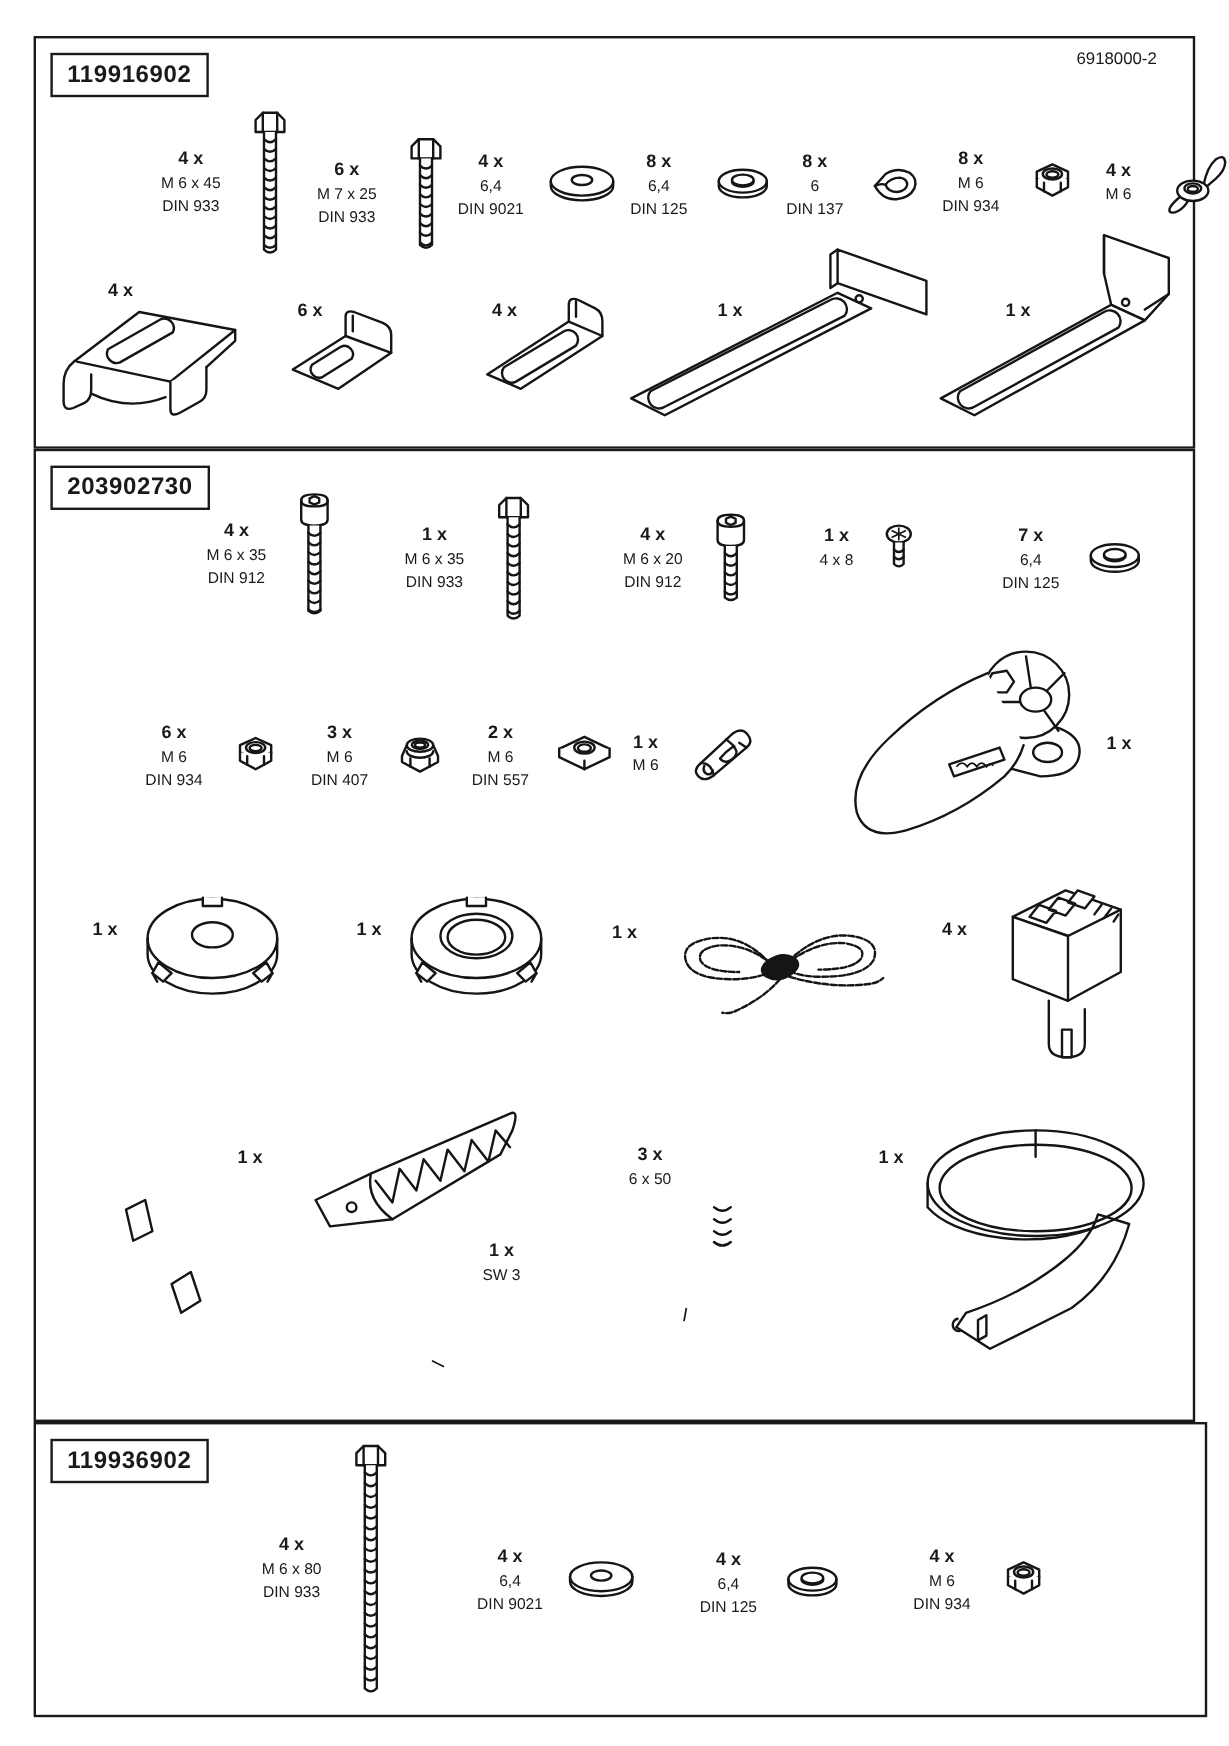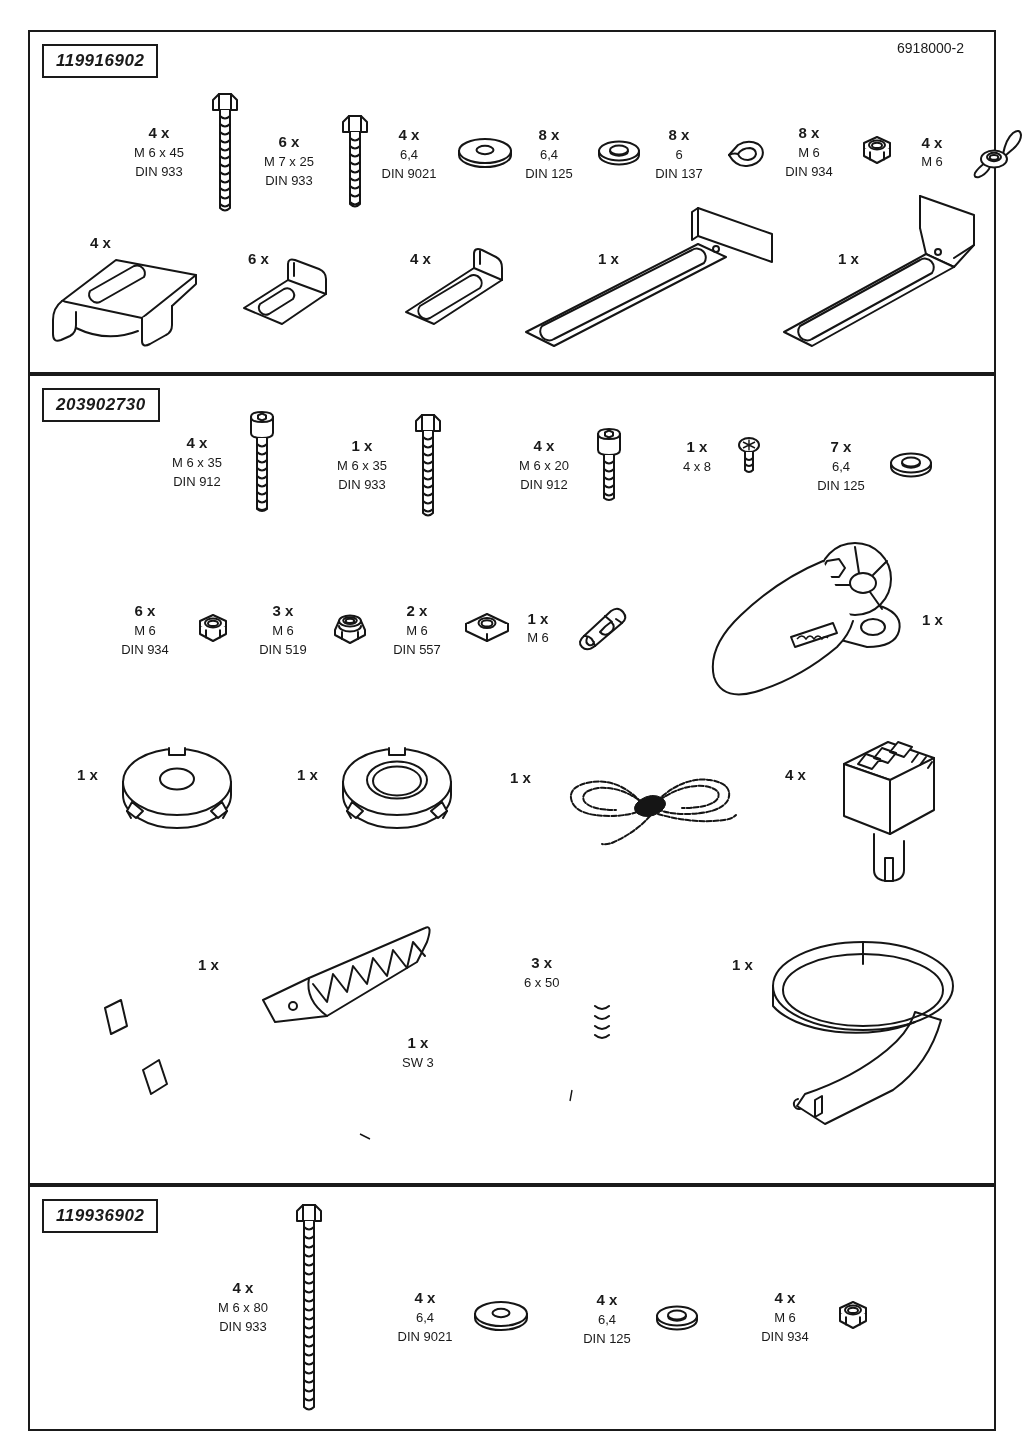--- a/index.html
+++ b/index.html
@@ -1,18 +1,18 @@
 <!DOCTYPE html>
 <html><head>
 <meta charset="utf-8">
 <style>
   html,body{margin:0;padding:0;background:#fff;}
   body{width:1024px;height:1455px;position:relative;font-family:"Liberation Sans",sans-serif;color:#1a1a1a;}
   .box{position:absolute;left:28px;width:964px;border:2px solid #1a1a1a;background:#fff;}
-  .secbox{position:absolute;left:12px;top:12px;border:2px solid #1a1a1a;padding:5px 12px;font-size:17px;font-weight:bold;letter-spacing:.5px;font-style:italic;}
+  .secbox{position:absolute;left:12px;top:12px;border:2px solid #1a1a1a;padding:5px 12px;font-size:20px;font-weight:bold;letter-spacing:.5px;}
   .docnum{position:absolute;right:30px;top:8px;font-size:14px;}
   .item{position:absolute;display:flex;align-items:center;gap:10px;}
   .lbl{width:74px;text-align:center;line-height:1.45;}
   .albl{position:absolute;text-align:center;line-height:1.45;}
   .qty{font-size:15px;font-weight:bold;}
   .spec{font-size:13px;}
   .aic{position:absolute;}
   .ln{fill:#fff;stroke:#151515;stroke-width:2;stroke-linejoin:round;stroke-linecap:round;}
   .nf{fill:none;stroke:#151515;stroke-width:2;stroke-linejoin:round;stroke-linecap:round;}
   .thin{fill:none;stroke:#151515;stroke-width:1.4;}
@@ -264,21 +264,21 @@
       <div class="spec">4 x 8</div>
     </div>
     <svg width="26" height="40" viewBox="0 0 26 40">
       <ellipse class="ln" cx="13" cy="9" rx="10" ry="7"></ellipse>
       <path class="thin" d="M13 3.5 V14.5 M7 6 L19 12 M19 6 L7 12"></path>
       <path class="ln" d="M9 16 V34 Q13 38 17 34 V16"></path>
       <path class="nf" d="M9 22q4 4 8 0M9 28q4 4 8 0"></path>
     </svg>
   </div>
 
-  <div class="item" style="left:774px;top:60px;">
+  <div class="item" style="left:792px;top:60px;">
     <div class="lbl">
       <div class="qty">7 x</div>
       <div class="spec">6,4</div>
       <div class="spec">DIN 125</div>
     </div>
     <svg width="46" height="30">
         <use href="#sym-washer"></use>
       </svg>
   </div>
 
@@ -290,21 +290,21 @@
     </div>
     <svg width="42" height="36">
         <use href="#sym-hexnut"></use>
       </svg>
   </div>
 
   <div class="item" style="left:216px;top:224px;">
     <div class="lbl">
       <div class="qty">3 x</div>
       <div class="spec">M 6</div>
-      <div class="spec">DIN 519</div>
+      <div class="spec">DIN 407</div>
     </div>
     <svg width="40" height="36" viewBox="0 0 40 36">
       <path class="ln" d="M9 9 L5 18 V23 L20 31 L35 23 V18 L31 9"></path>
       <path class="nf" d="M12 20 V27 M28 20 V27 M9 14 A11 5.5 0 0 0 31 14"></path>
       <ellipse class="ln" cx="20" cy="9" rx="11" ry="5.5"></ellipse>
       <ellipse class="ln" cx="20" cy="8.6" rx="6.8" ry="3.4"></ellipse>
       <ellipse class="nf" cx="20" cy="8.9" rx="4.2" ry="2.1"></ellipse>
     </svg>
   </div>
 
@@ -446,21 +446,21 @@
     <path class="ln" d="M178 92 Q166 136 130 162 L62 196 L34 178 L42 166 Q90 150 124 122 Q146 104 152 84 Z"></path>
     <ellipse class="nf" stroke-width="6" cx="100" cy="58" rx="90" ry="44"></ellipse>
     <ellipse class="nf" cx="100" cy="62" rx="80" ry="36"></ellipse>
     <path class="nf" d="M10 58 V78 A90 44 0 0 0 152 94"></path>
     <path class="nf" d="M100 14 V36"></path>
     <path class="ln" d="M52 172 l7 -4 v17 l-7 4 Z"></path>
     <path class="nf" d="M37 181 a5 5 0 0 1 -2 -10"></path>
   </svg>
 </div>
 
-<div class="box" style="top:1185px;height:242px;">
+<div class="box" style="top:1185px;height:242px;padding-left:10px;">
   <div class="secbox">119936902</div>
 
   <div class="item" style="left:176px;top:14px;">
     <div class="lbl">
       <div class="qty">4 x</div>
       <div class="spec">M 6 x 80</div>
       <div class="spec">DIN 933</div>
     </div>
     <svg width="38" height="212">
         <use href="#sym-bolt80"></use>

